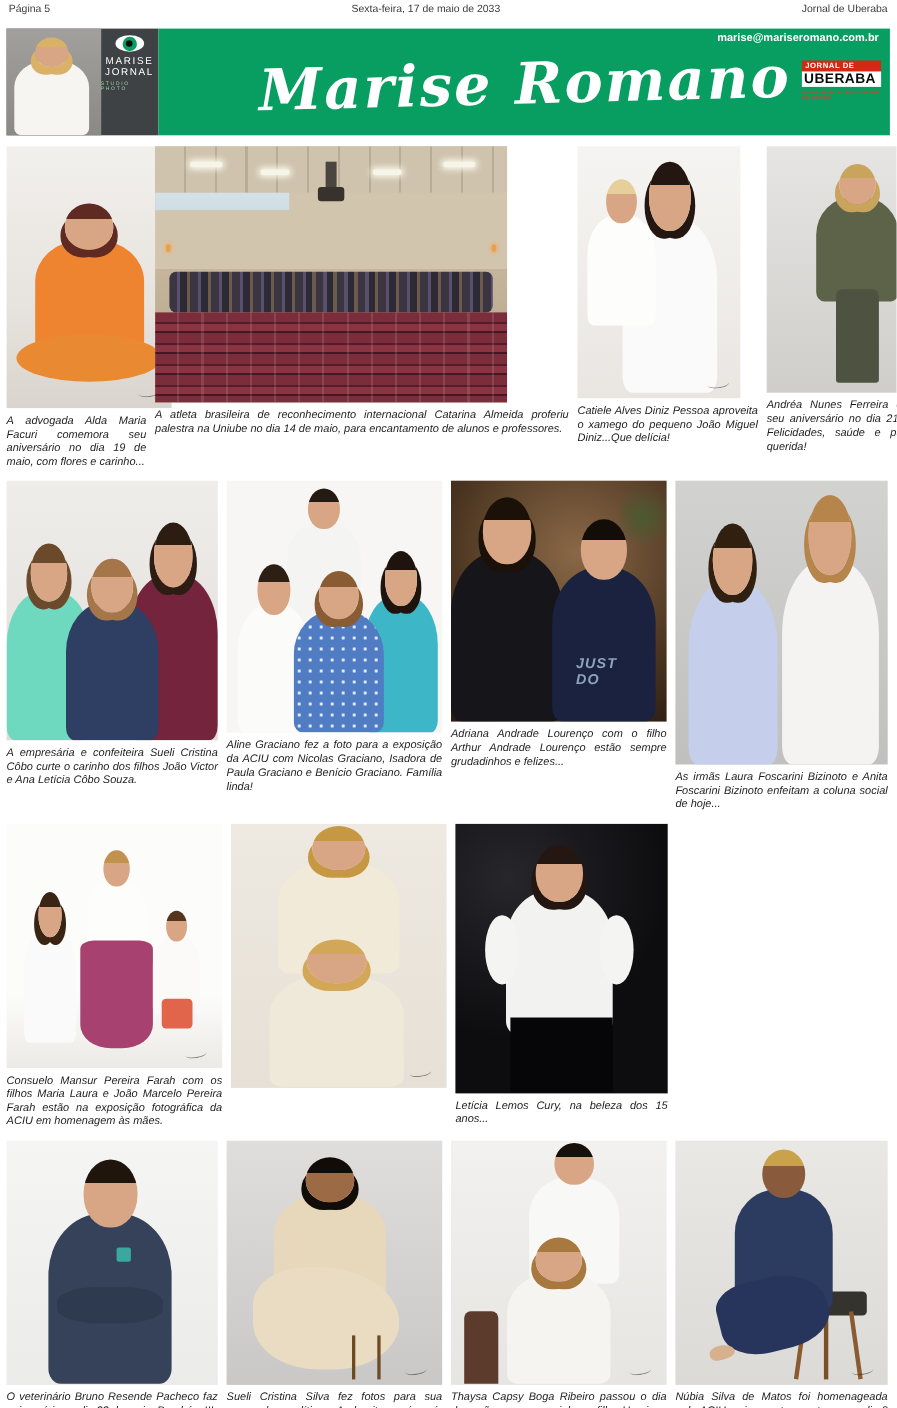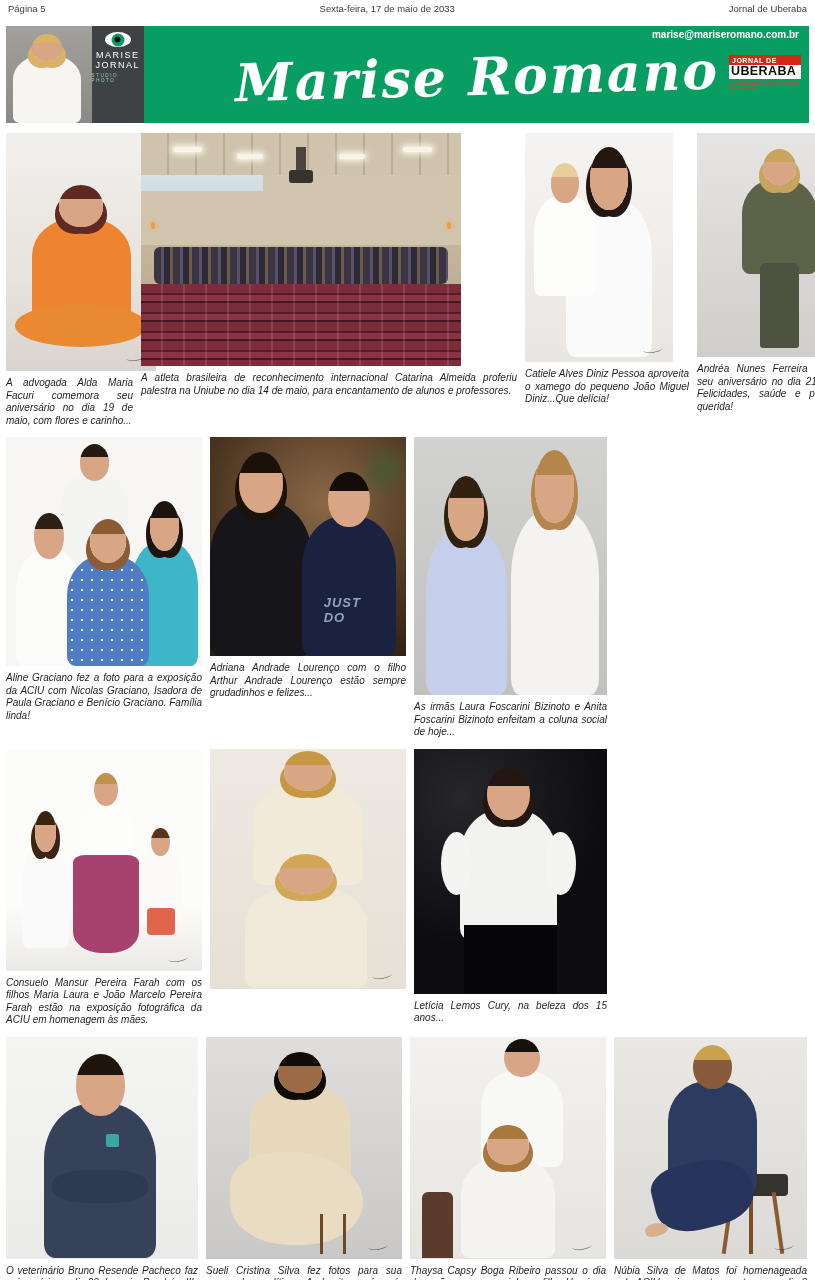--- a/index.html
+++ b/index.html
@@ -139,20 +139,28 @@
     <div class="ph" style="width:165px;height:224px;background:linear-gradient(180deg,#e6e5e3,#d0cecb);">
       <div class="person long" style="left:27%;top:7%;width:46%;height:56%;--hair:#c9a45c;--top:#5d6349;"></div>
       <i style="left:38%;top:58%;width:24%;height:38%;background:#4d5340;border-radius:6px 6px 3px 3px;"></i>
       <span class="sig"></span>
     </div>
     <figcaption class="cap">Andréa Nunes Ferreira comemora seu aniversário no dia 21 de maio. Felicidades, saúde e paz, prima querida!</figcaption>
   </figure>
 </div>
 
 <div class="row">
+  <figure class="cell" style="width:192px;margin:0;">
+    <div class="ph" style="width:192px;height:236px;background:linear-gradient(180deg,#efedea,#e1ded9);">
+      <div class="person long" style="left:0%;top:24%;width:40%;height:76%;--hair:#6b4a2c;--top:#6fd9c0;"></div>
+      <div class="person long" style="left:58%;top:16%;width:42%;height:84%;--hair:#2c1c12;--top:#74243c;"></div>
+      <div class="person long" style="left:28%;top:30%;width:44%;height:70%;--hair:#a5764a;--top:#2e3f63;z-index:3;"></div>
+    </div>
+    <figcaption class="cap">A empresária e confeiteira Sueli Cristina Côbo curte o carinho dos filhos João Victor e Ana Letícia Côbo Souza.</figcaption>
+  </figure>
 
   <figure class="cell" style="width:196px;margin:0;">
     <div class="ph" style="width:196px;height:229px;background:#f7f6f4;">
       <div class="person" style="left:28%;top:3%;width:34%;height:54%;--hair:#241a12;--top:#f4f4f2;"></div>
       <div class="person" style="left:5%;top:33%;width:34%;height:67%;--hair:#2e1f14;--top:#fbfbfa;"></div>
       <div class="person long flor" style="left:31%;top:36%;width:42%;height:64%;--hair:#8a5c34;--top:#4f7cc2;z-index:3;"></div>
       <div class="person long" style="left:64%;top:28%;width:34%;height:72%;--hair:#1f140d;--top:#3db7c7;"></div>
     </div>
     <figcaption class="cap">Aline Graciano fez a foto para a exposição da ACIU com Nicolas Graciano, Isadora de Paula Graciano e Benício Graciano. Família linda!</figcaption>
   </figure>

